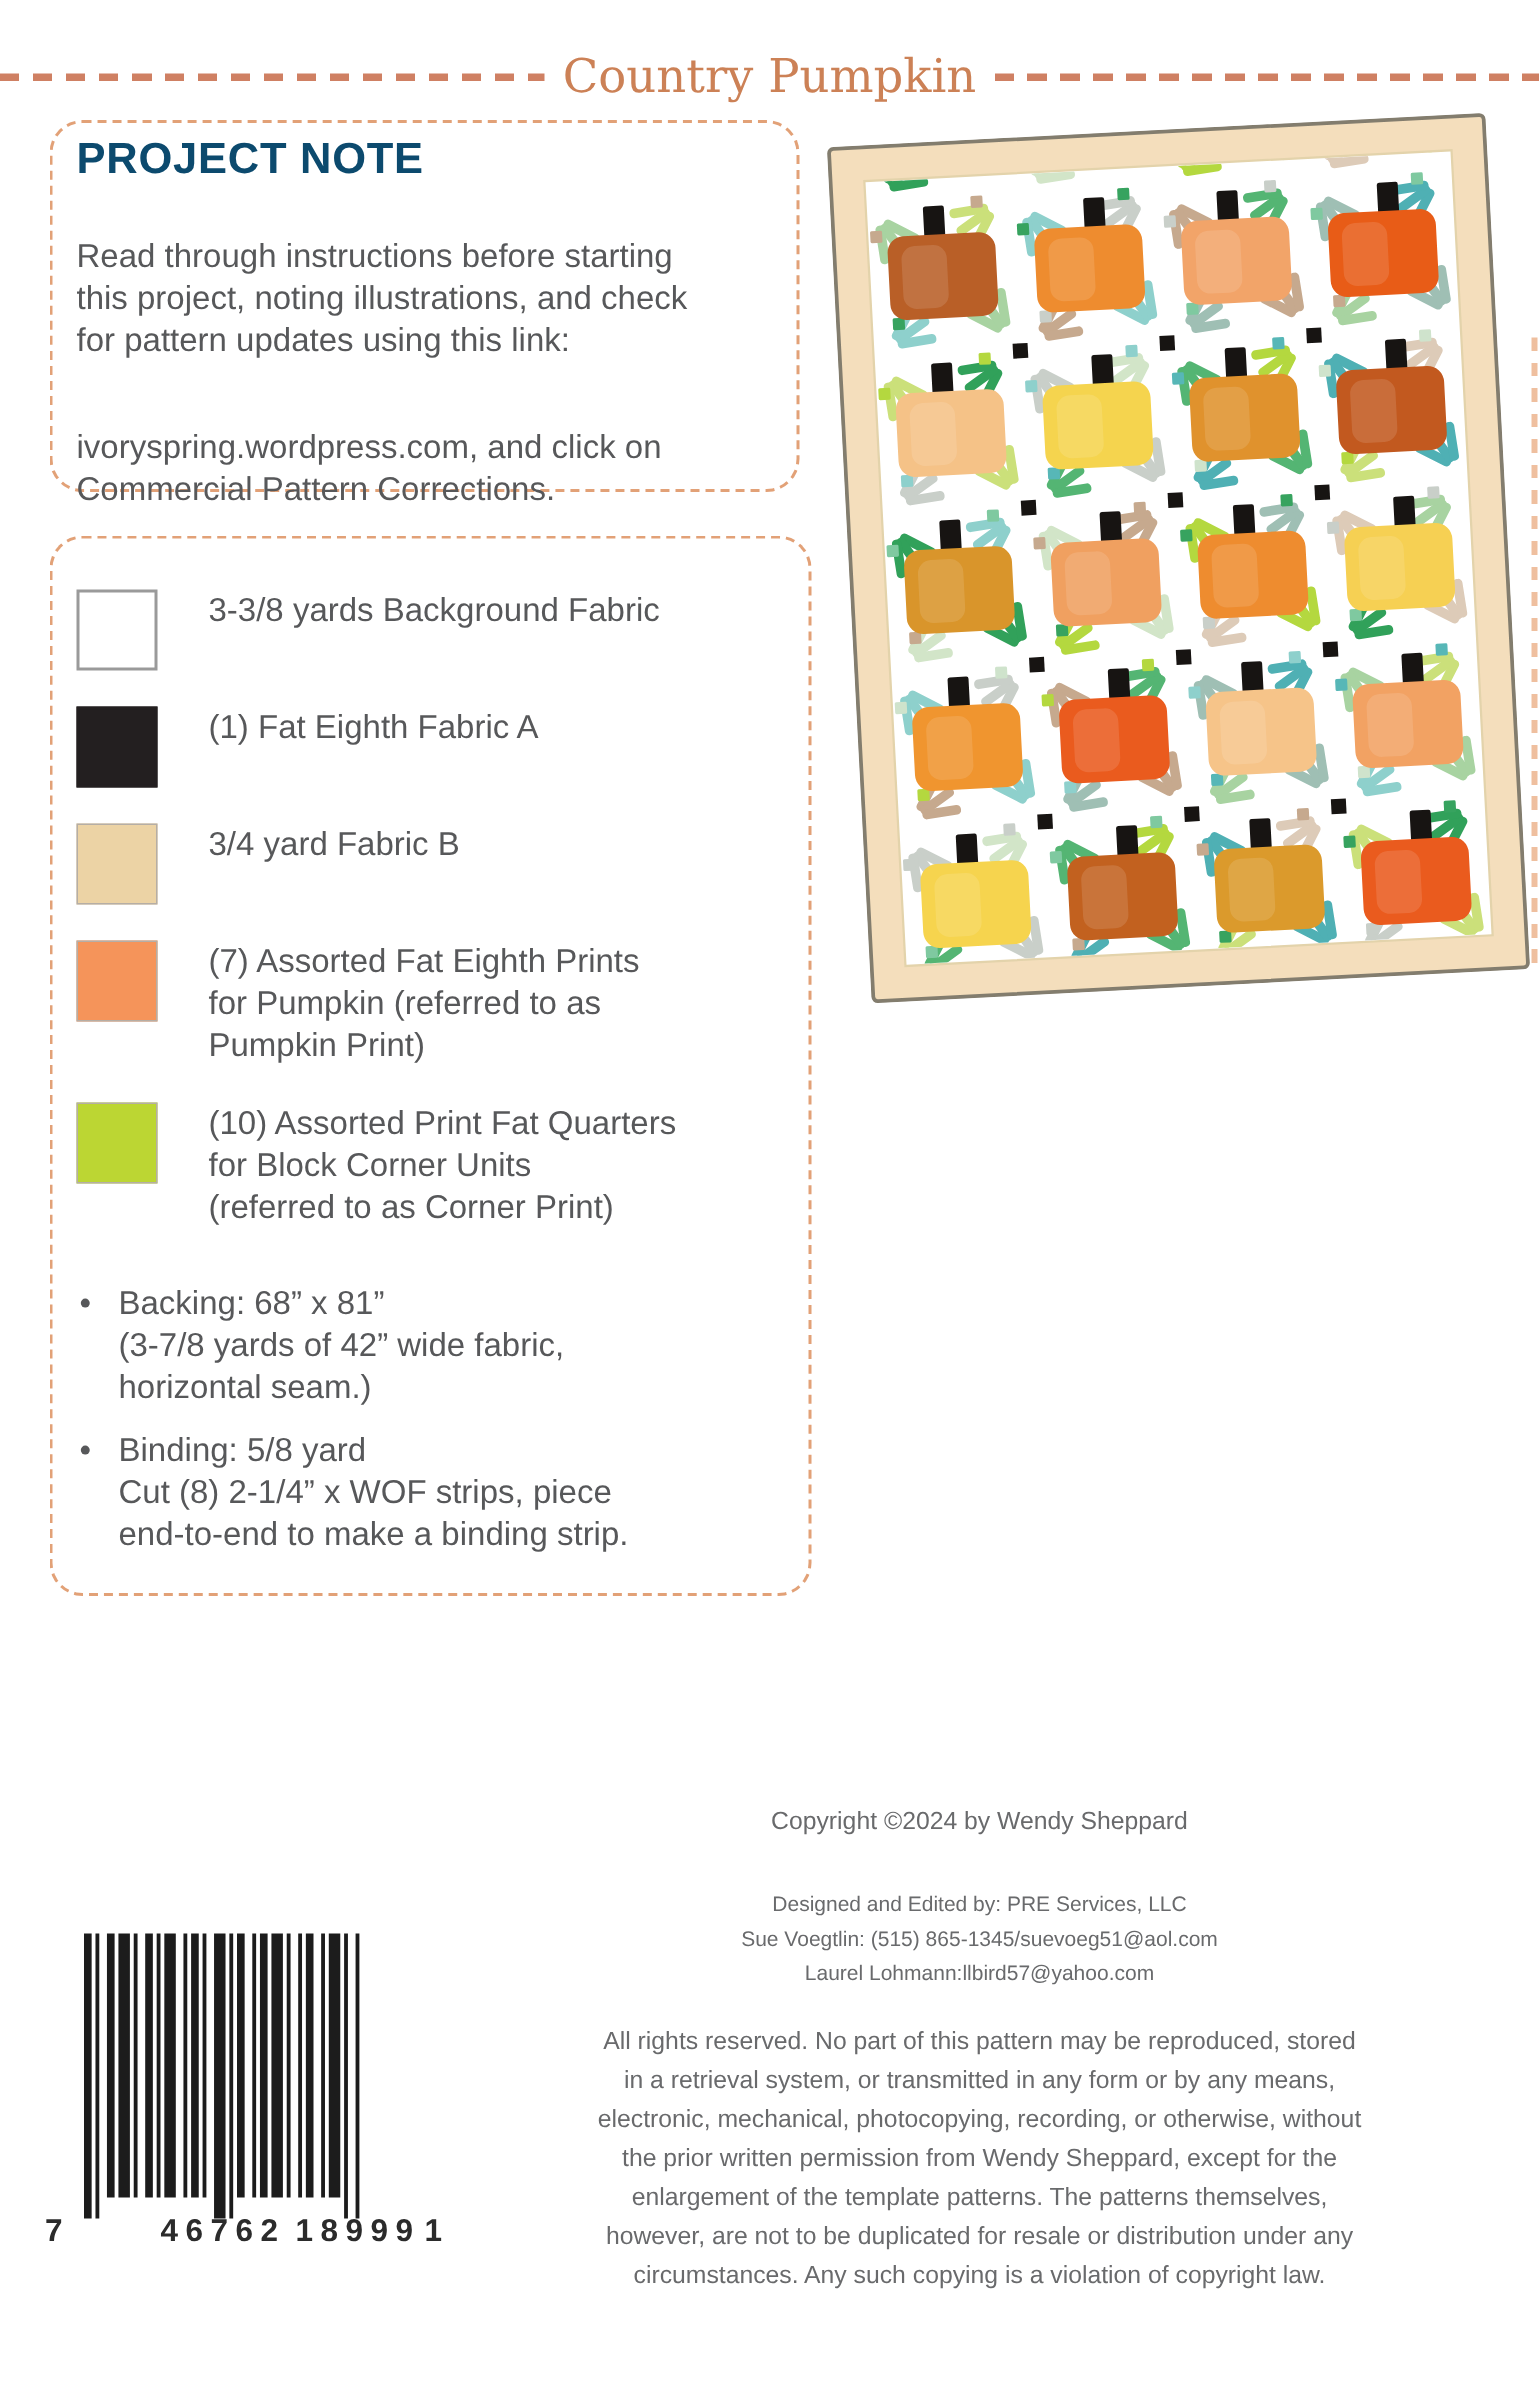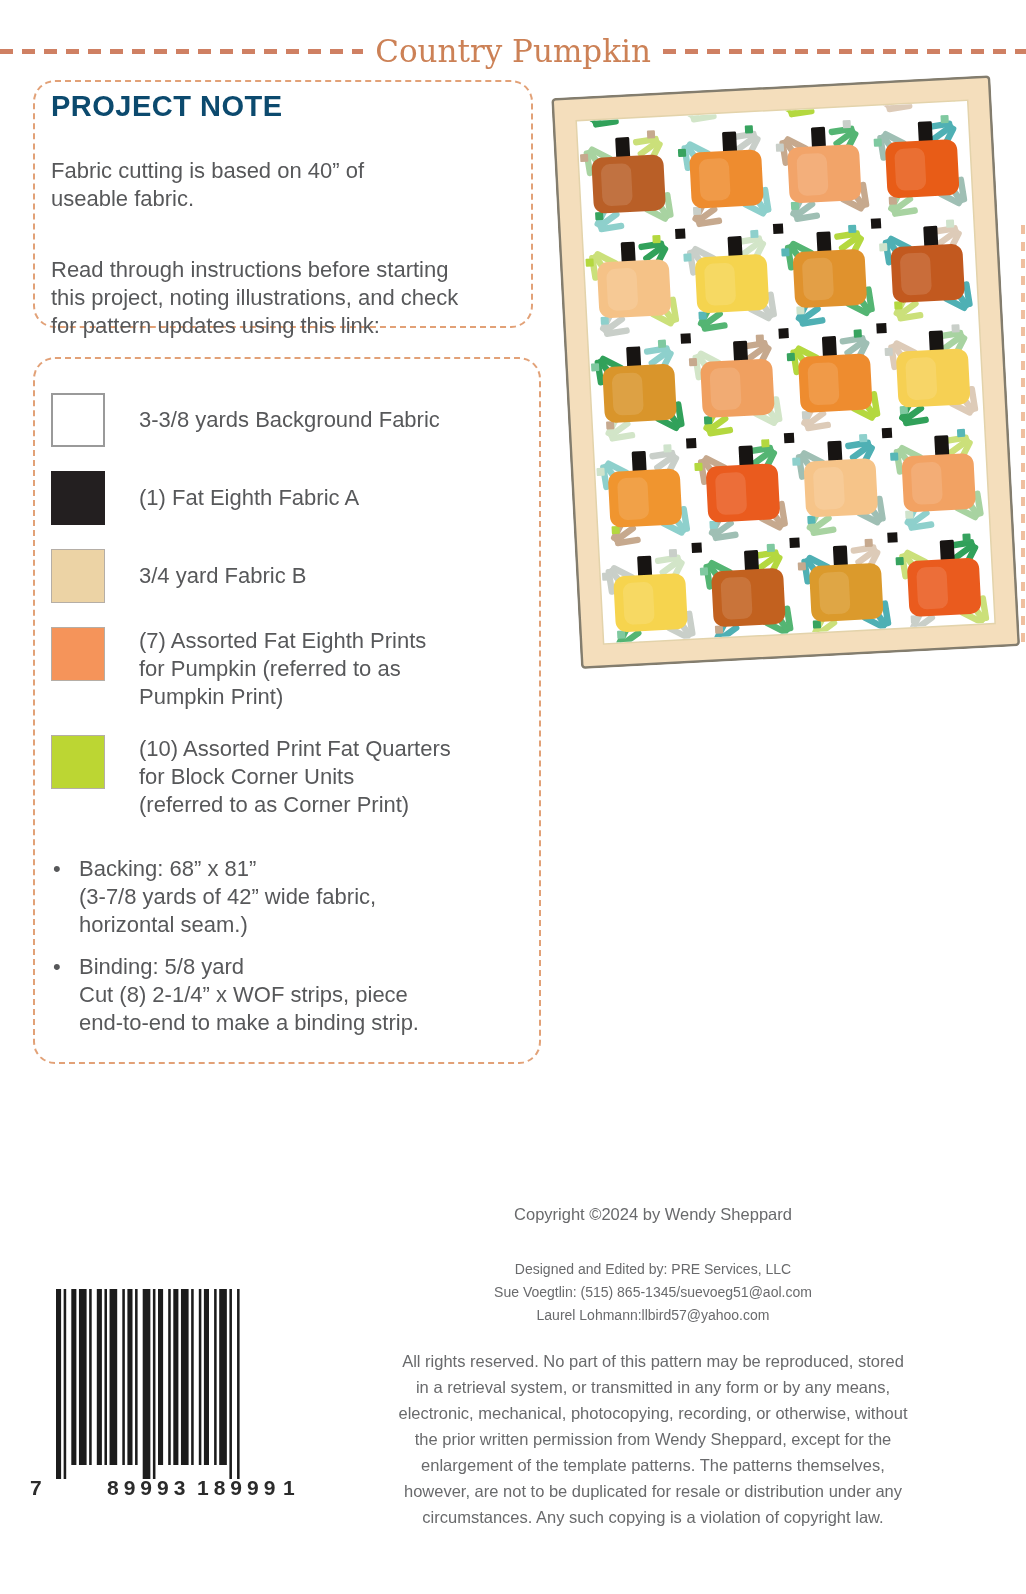--- a/index.html
+++ b/index.html
@@ -16,21 +16,21 @@
     white-space:nowrap; line-height:1;}
   
   .dbox{position:absolute; border:2.5px dashed #e2a177; border-radius:22px; background:#fff; box-sizing:border-box;}
   .note-box{left:33px; top:80px; width:500px; height:248px; padding:8px 16px;}
   .mat-box{left:33px; top:357px; width:508px; height:707px; padding:10px 16px;}
   .box-head{font-size:29px; font-weight:bold; color:#0c4a6e; letter-spacing:.5px;}
   .body-txt{font-size:22px; line-height:28px; color:#57585a; white-space:pre-line;}
   .note-box .body-txt{margin-top:6px;}
   .note-box .para{margin-bottom:15px;}
   
-  .mat-item{display:flex; align-items:center; margin-top:24px;}
+  .mat-item{display:flex; align-items:flex-start; margin-top:24px;}
   .mat-item.top-align{align-items:flex-start;}
   .swatch{width:54px; height:54px; box-sizing:border-box; margin-right:34px; flex:0 0 auto;}
   .mat-bullets{margin-top:36px;}
   .bullet-row{display:flex; margin-bottom:14px;}
   .bullet-dot{width:26px; font-size:22px; line-height:28px; flex:0 0 auto; padding-left:2px;}
   
   .quilt{position:absolute; left:551px; top:98px; width:440px; height:572px;
     transform:rotate(-3deg); transform-origin:top left;}
   .edge-dashes{position:absolute; right:1px; top:225px; width:4px; height:423px;
     background:repeating-linear-gradient(180deg,#ecb48e 0 9px, transparent 9px 17px); opacity:.85;}
@@ -55,22 +55,20 @@
 
   <div class="banner">
     <div class="dashes"></div>
     <div class="title">Country Pumpkin</div>
     <div class="dashes"></div>
   </div>
 
   <div class="dbox note-box">
     <div class="box-head">PROJECT NOTE</div>
     <div class="body-txt">
-      <div class="para">Fabric cutting is based on 40” of
-useable fabric.</div>
       <div class="para">Read through instructions before starting
 this project, noting illustrations, and check
 for pattern updates using this link:</div>
       <div class="para">ivoryspring.wordpress.com, and click on
 Commercial Pattern Corrections.</div>
     </div>
   </div>
 
   <div class="dbox mat-box">
 
@@ -931,18 +929,18 @@
         <rect x="150.95" y="6" width="7.6499999999999995" height="176" fill="#1c1c1c"></rect>
         <rect x="161.14999999999998" y="6" width="2.55" height="176" fill="#1c1c1c"></rect>
         <rect x="168.79999999999998" y="6" width="2.55" height="176" fill="#1c1c1c"></rect>
         <rect x="173.89999999999998" y="6" width="5.1" height="176" fill="#1c1c1c"></rect>
         <rect x="184.09999999999997" y="6" width="2.55" height="176" fill="#1c1c1c"></rect>
         <rect x="189.19999999999996" y="6" width="7.6499999999999995" height="176" fill="#1c1c1c"></rect>
         <rect x="199.39999999999995" y="6" width="2.55" height="190" fill="#1c1c1c"></rect>
         <rect x="207.04999999999995" y="6" width="2.55" height="190" fill="#1c1c1c"></rect>
       </svg>
     <div class="bc-num bc-n7">7</div>
-    <div class="bc-num bc-g1">89993</div>
+    <div class="bc-num bc-g1">46762</div>
     <div class="bc-num bc-g2">18999</div>
     <div class="bc-num bc-n1">1</div>
   </div>
 
 </div>
 
 </body></html>

